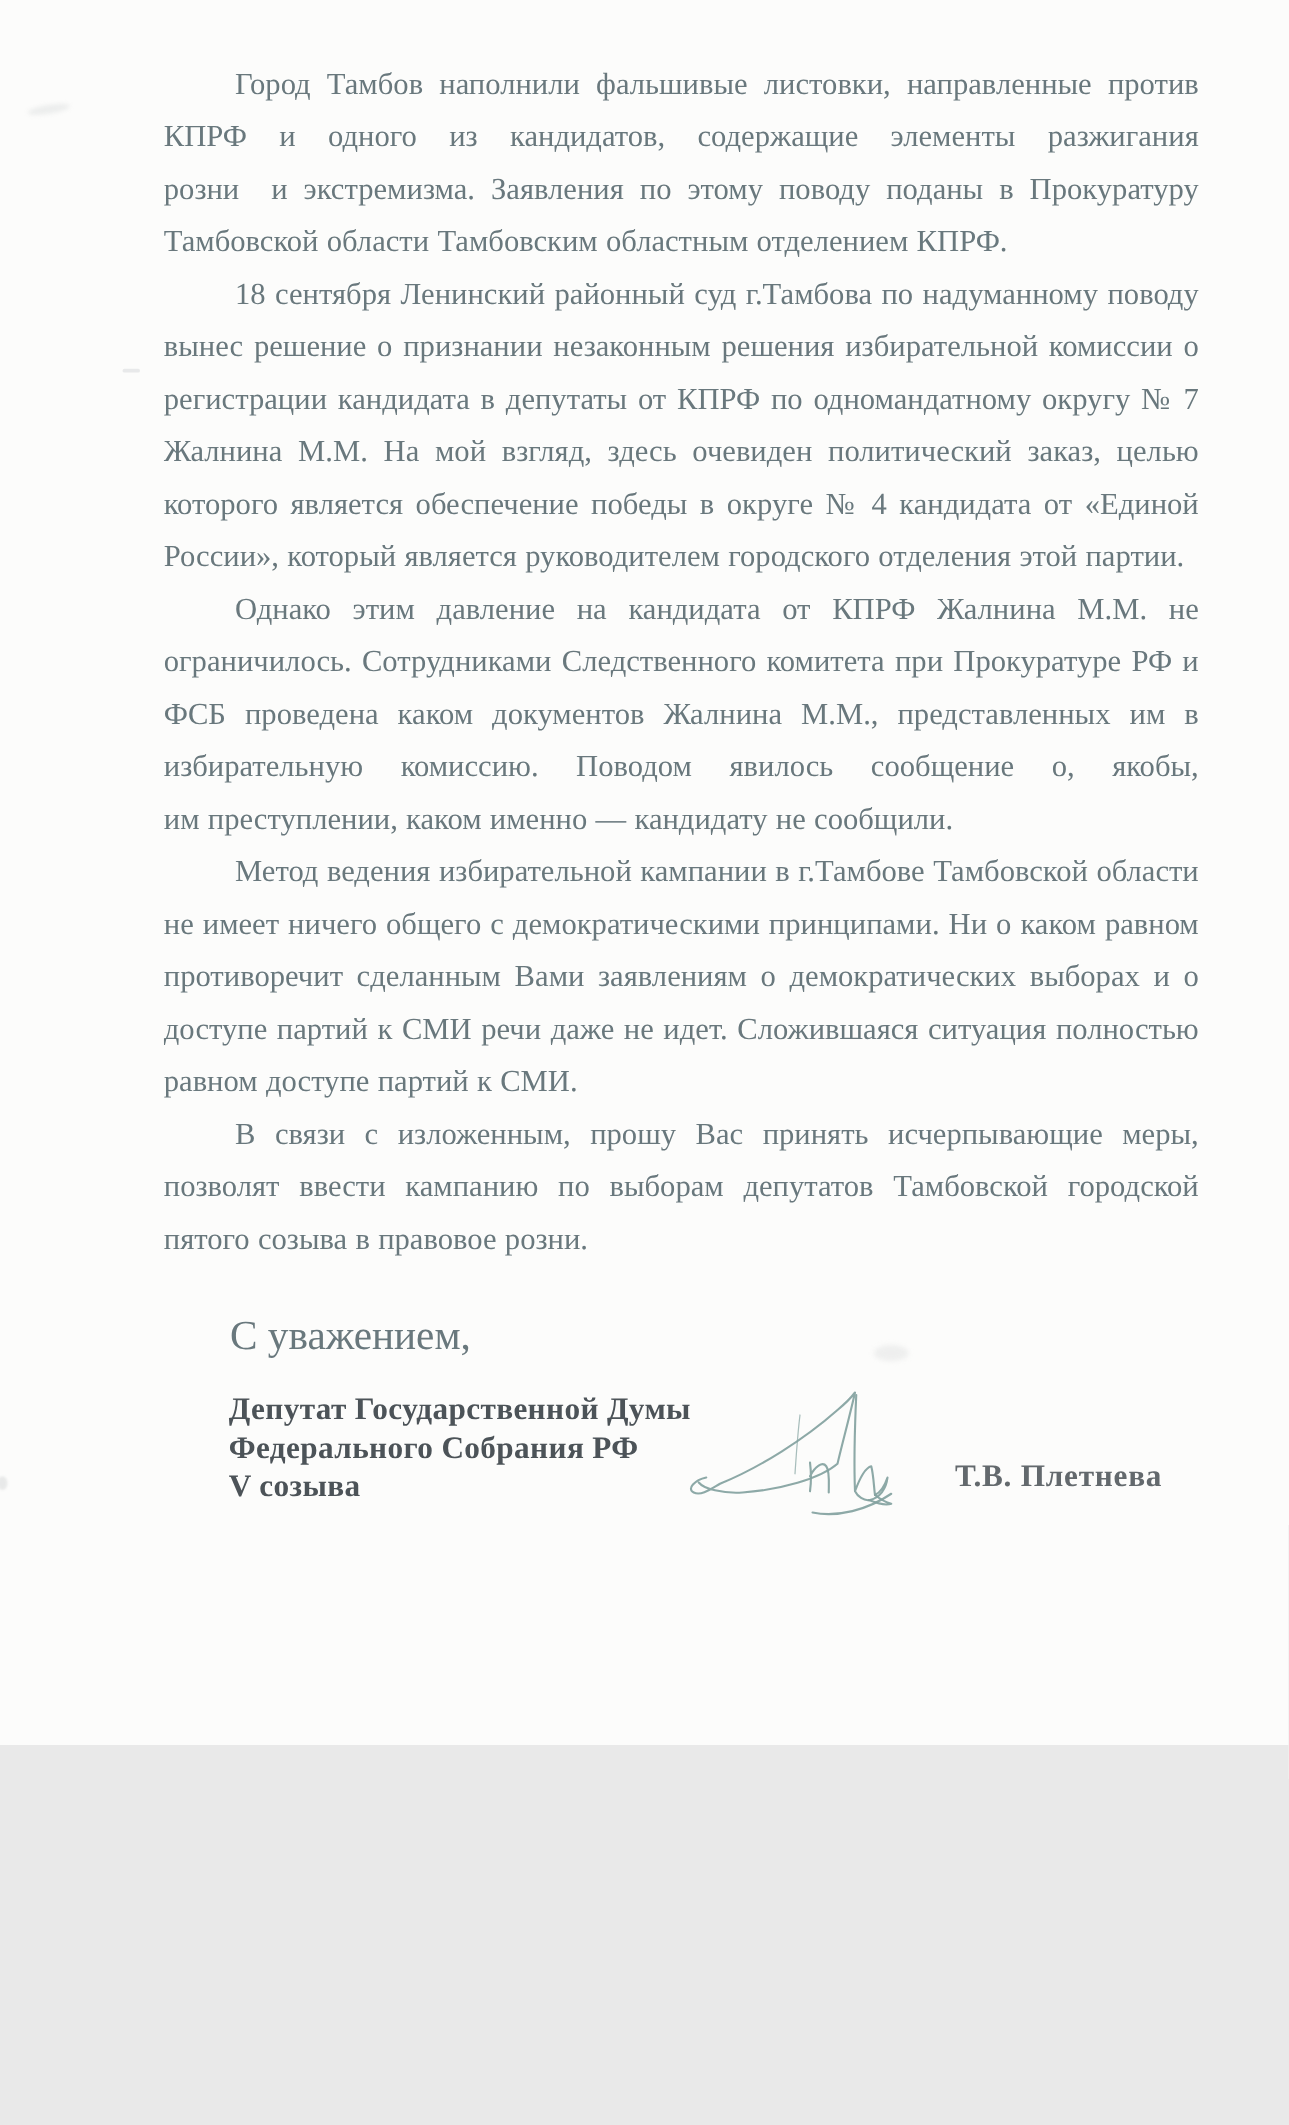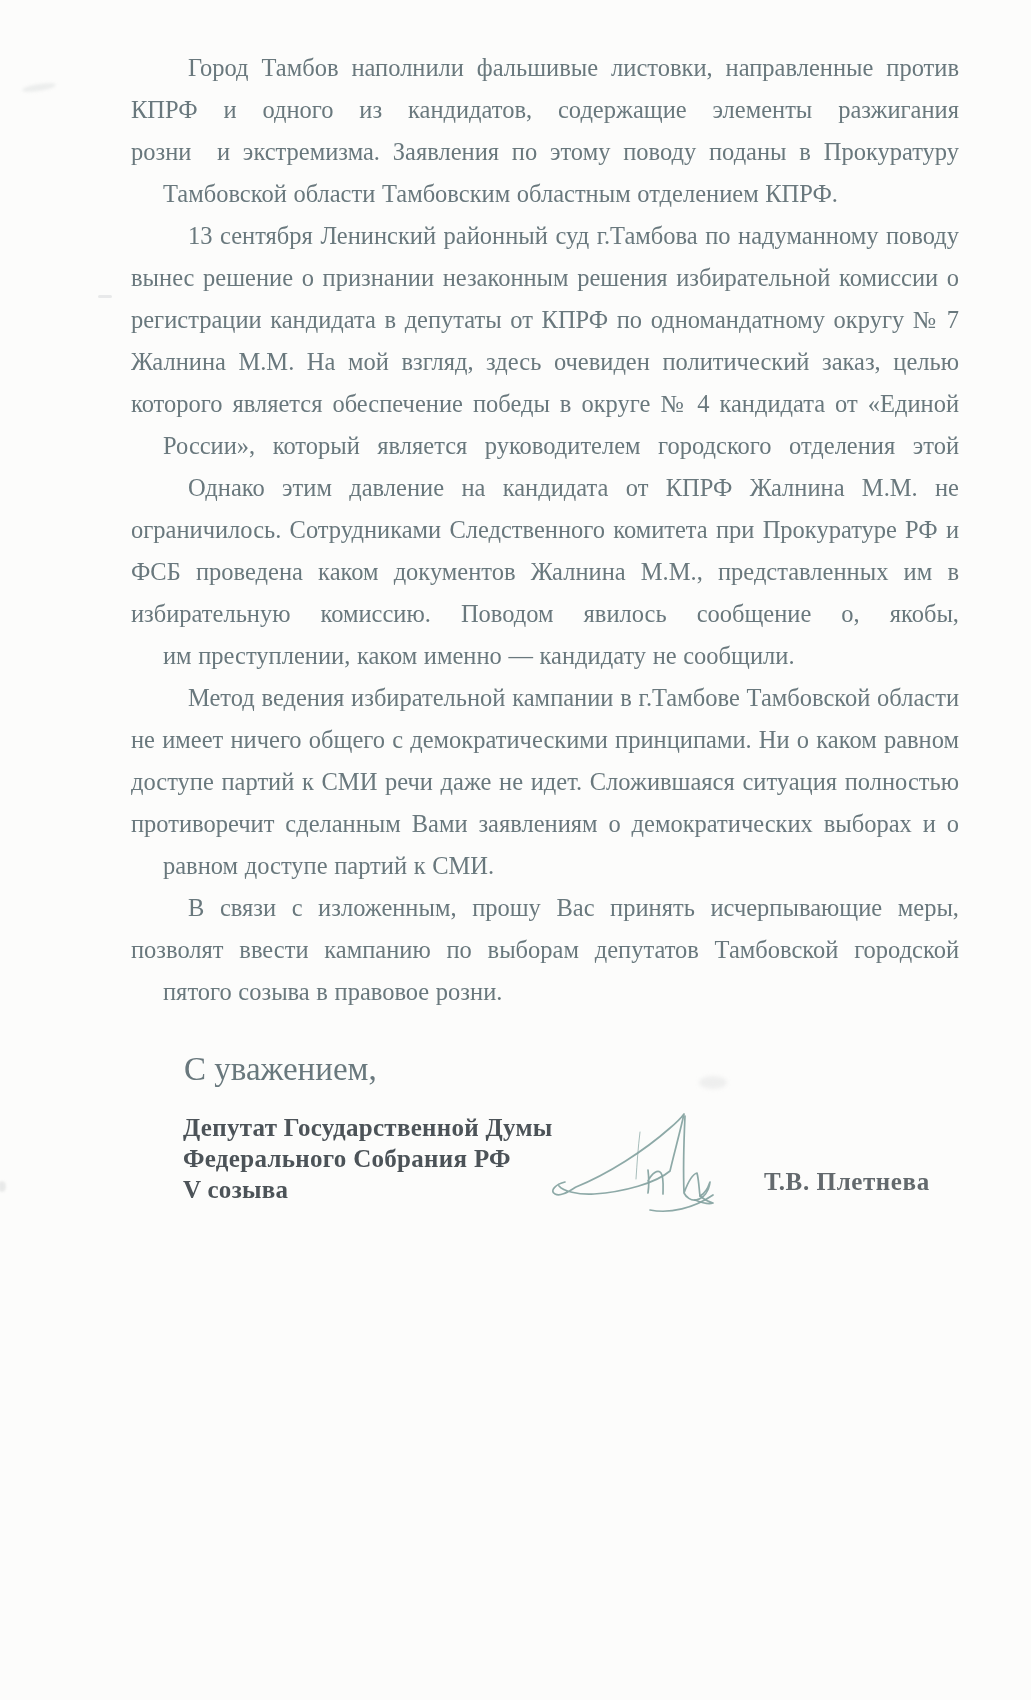--- a/index.html
+++ b/index.html
@@ -1,36 +1,36 @@
 <!DOCTYPE html>
 <html lang="ru" style="--bg: #fcfcfb; --ink: #69787d; --bold-ink: #4c5358; --name-ink: #63696d; --sig-ink: #83a29f;"><head>
 <meta charset="utf-8">
 <style>
   html,body{margin:0;padding:0;background:#e9e9e9;}
   .page{
     position:relative;
-    width:1031px;height:1700px;
+    width:1031px;height:1396px;
     margin:0 auto;
     background:var(--bg,#fcfcfb);
     overflow:hidden;
     font-family:"Liberation Serif","DejaVu Serif",serif;
   }
   
   .letter-body{
     position:absolute;left:131px;top:47px;width:828px;
     font-size:24.5px;line-height:42px;
     color:var(--ink,#69787d);
   }
   .line{
     text-align:justify;
     text-align-last:justify;
     height:42px;overflow:hidden;
     word-spacing:.5px;
   }
-  .line.para-end{text-align-last:left;margin-left:32px;}
+  .line.para-end{text-align-last:left;}
   .line.indent{text-indent:57px;}
 
   .closing{
     position:absolute;left:184px;top:1054px;
     font-size:33px;line-height:30px;
     color:var(--ink,#69787d);
   }
   .sig-titles{
     position:absolute;left:183px;top:1112px;
     font-size:25px;font-weight:bold;line-height:31px;
@@ -67,35 +67,35 @@
 </head>
 <body>
 
 <div class="page">
 
   <div class="letter-body" id="letter-body">
       <div class="line indent">Город Тамбов наполнили фальшивые листовки, направленные против</div>
       <div class="line">КПРФ и одного из кандидатов, содержащие элементы разжигания национальной</div>
       <div class="line">розни&nbsp; и экстремизма. Заявления по этому поводу поданы в Прокуратуру</div>
       <div class="line para-end">Тамбовской области Тамбовским областным отделением КПРФ.</div>
-      <div class="line indent">13 сентября Ленинский районный суд г.Тамбова по надуманному поводу</div>
+      <div class="line indent">18 сентября Ленинский районный суд г.Тамбова по надуманному поводу</div>
       <div class="line">вынес решение о признании незаконным решения избирательной комиссии о</div>
       <div class="line">регистрации кандидата в депутаты от КПРФ по одномандатному округу № 7</div>
       <div class="line">Жалнина М.М. На мой взгляд, здесь очевиден политический заказ, целью</div>
       <div class="line">которого является обеспечение победы в округе № 4 кандидата от «Единой</div>
       <div class="line para-end">России», который является руководителем городского отделения этой партии.</div>
       <div class="line indent">Однако этим давление на кандидата от КПРФ Жалнина М.М. не</div>
       <div class="line">ограничилось. Сотрудниками Следственного комитета при Прокуратуре РФ и</div>
       <div class="line">ФСБ проведена каком документов Жалнина М.М., представленных им в</div>
       <div class="line">избирательную комиссию. Поводом явилось сообщение о, якобы, совершенном</div>
       <div class="line para-end">им преступлении, каком именно — кандидату не сообщили.</div>
       <div class="line indent">Метод ведения избирательной кампании в г.Тамбове Тамбовской области</div>
       <div class="line">не имеет ничего общего с демократическими принципами. Ни о каком равном</div>
+      <div class="line">противоречит сделанным Вами заявлениям о демократических выборах и о</div>
       <div class="line">доступе партий к СМИ речи даже не идет. Сложившаяся ситуация полностью</div>
-      <div class="line">противоречит сделанным Вами заявлениям о демократических выборах и о</div>
       <div class="line para-end">равном доступе партий к СМИ.</div>
       <div class="line indent">В связи с изложенным, прошу Вас принять исчерпывающие меры, которые</div>
       <div class="line">позволят ввести кампанию по выборам депутатов Тамбовской городской Думы</div>
       <div class="line para-end">пятого созыва в правовое розни.</div>
     </div>
 
   <div class="closing">С уважением,</div>
 
   <div class="sig-titles" id="sig-titles">
       <div class="sig-title-line">Депутат Государственной Думы</div>

